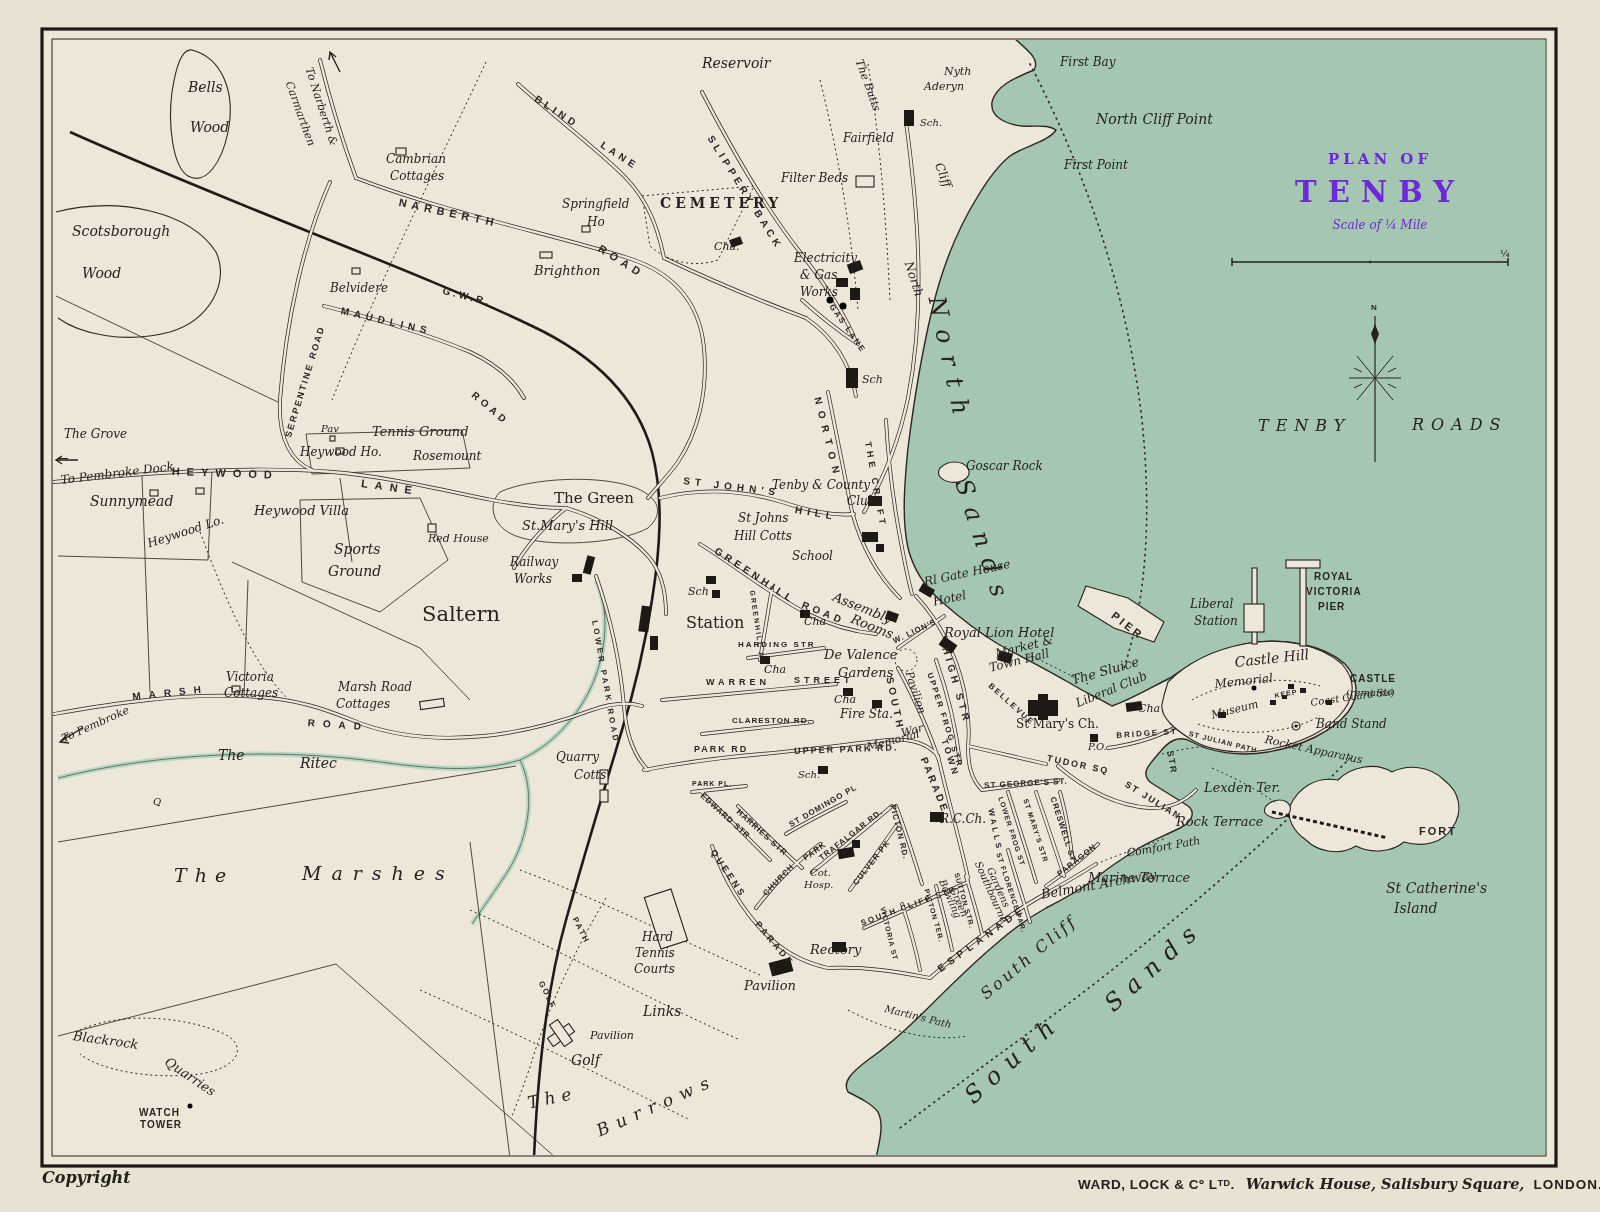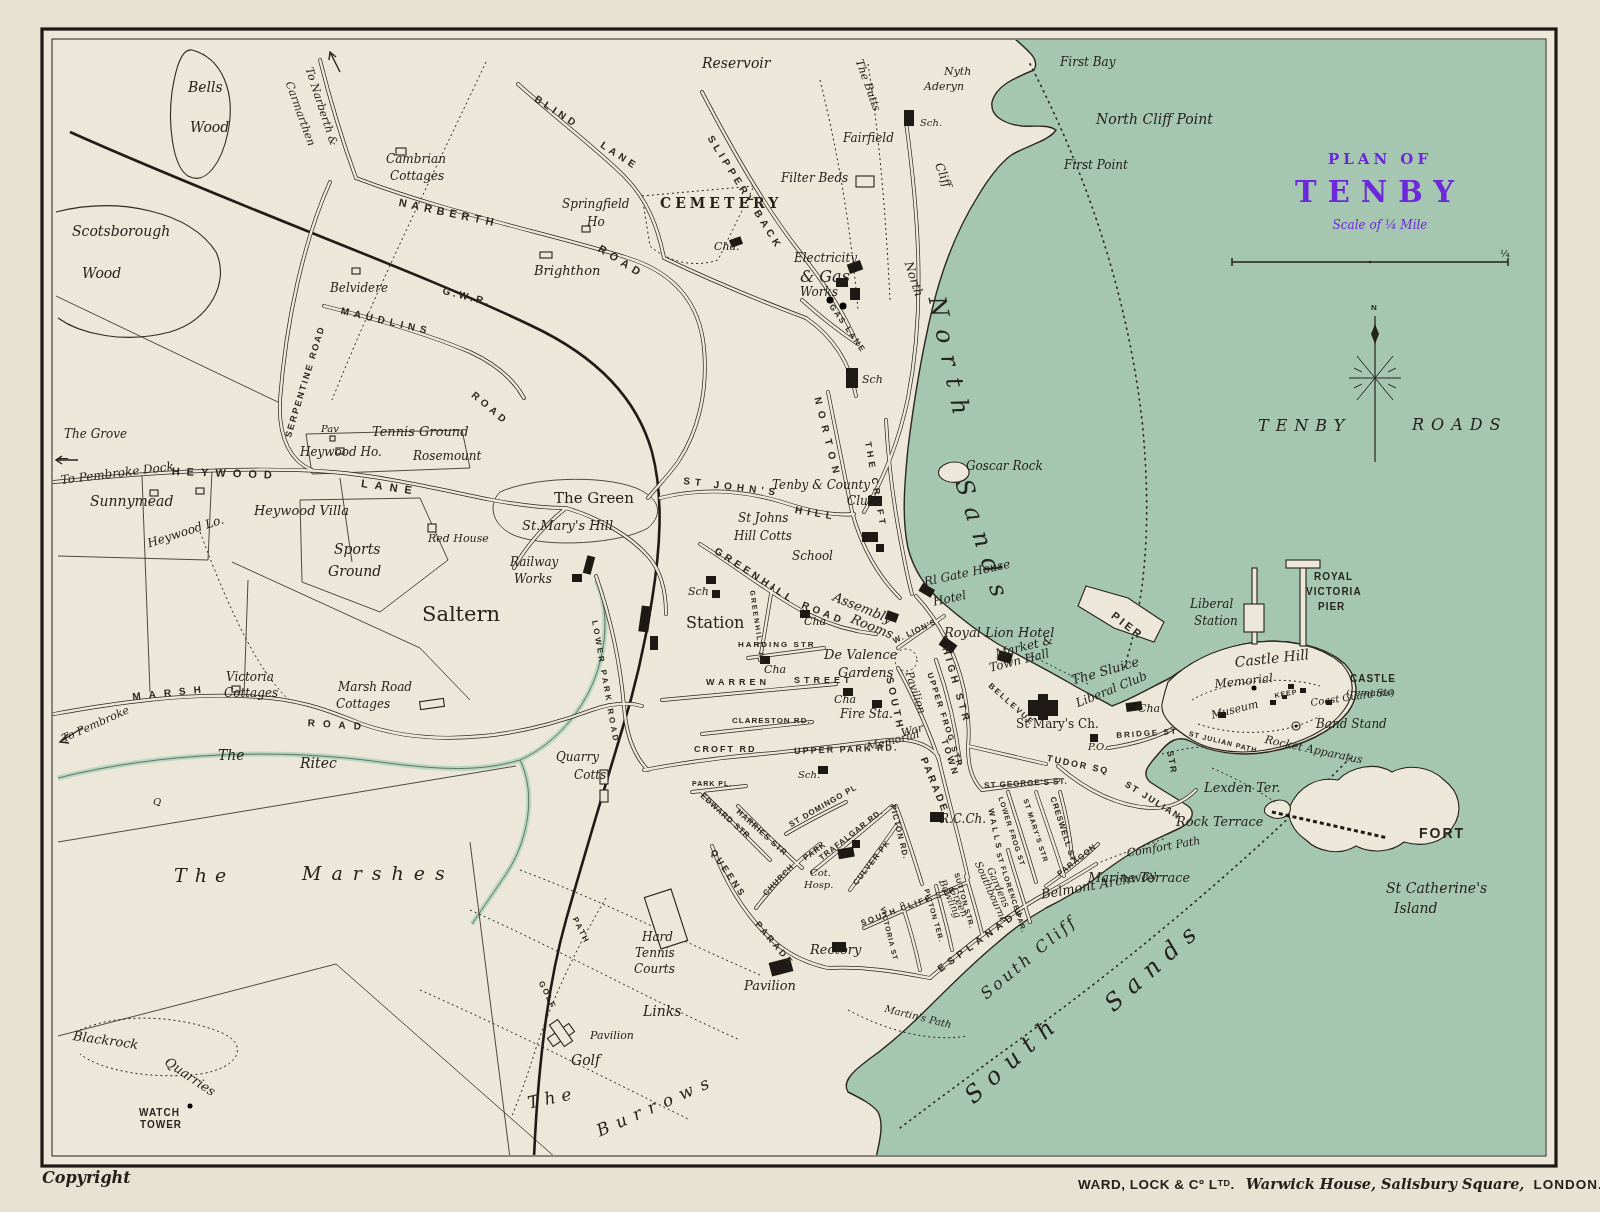--- a/index.html
+++ b/index.html
@@ -387,21 +387,21 @@
       <span class="lbl st" style="left: 444px; top: 286px; font-size: 10px; transform: rotate(14deg); letter-spacing: 3px;">G.W.R.</span>
       <span class="lbl st" style="left: 538px; top: 94px; font-size: 10px; transform: rotate(33deg); letter-spacing: 4px;">BLIND</span>
       <span class="lbl st" style="left: 604px; top: 140px; font-size: 10px; transform: rotate(33deg); letter-spacing: 4px;">LANE</span>
       <span class="lbl it" style="left: 702px; top: 56px; font-size: 14px;">Reservoir</span>
       <span class="lbl st" style="left: 714px; top: 134px; font-size: 10px; transform: rotate(58deg); letter-spacing: 4px;">SLIPPERY BACK</span>
       <span class="lbl rm" style="left: 660px; top: 196px; font-size: 14px; letter-spacing: 4px; font-weight: 700;">CEMETERY</span>
       <span class="lbl it" style="left: 714px; top: 241px; font-size: 11px;">Cha.</span>
       <span class="lbl it" style="left: 781px; top: 172px; font-size: 12px;">Filter Beds</span>
       <span class="lbl it" style="left: 843px; top: 132px; font-size: 12px;">Fairfield</span>
       <span class="lbl it" style="left: 794px; top: 252px; font-size: 12px;">Electricity</span>
-      <span class="lbl it" style="left: 800px; top: 269px; font-size: 16px;">&amp; Gas</span>
+      <span class="lbl it" style="left: 800px; top: 269px; font-size: 12px;">&amp; Gas</span>
       <span class="lbl it" style="left: 800px; top: 286px; font-size: 12px;">Works</span>
       <span class="lbl it" style="left: 864px; top: 58px; font-size: 11px; transform: rotate(70deg);">The Butts</span>
       <span class="lbl it" style="left: 944px; top: 66px; font-size: 11px;">Nyth</span>
       <span class="lbl it" style="left: 924px; top: 81px; font-size: 11px;">Aderyn</span>
       <span class="lbl it" style="left: 920px; top: 118px; font-size: 10px;">Sch.</span>
       <span class="lbl it" style="left: 1060px; top: 56px; font-size: 12px;">First Bay</span>
       <span class="lbl it" style="left: 1084px; top: 112px; font-size: 14px; margin-left: 12px;">North Cliff Point</span>
       <span class="lbl it" style="left: 1064px; top: 159px; font-size: 12px;">First Point</span>
       <span class="lbl it" style="left: 944px; top: 161px; font-size: 12px; transform: rotate(68deg);">Cliff</span>
       <span class="lbl it" style="left: 914px; top: 260px; font-size: 12px; transform: rotate(72deg);">North</span>
@@ -494,21 +494,21 @@
       <span class="lbl st" style="left: 1116px; top: 732px; font-size: 8px; transform: rotate(-4deg); letter-spacing: 2px;">BRIDGE ST</span>
       <span class="lbl rm" style="left: 1016px; top: 718px; font-size: 12px;">St Mary's Ch.</span>
       <span class="lbl it" style="left: 1088px; top: 742px; font-size: 10px;">P.O.</span>
       <span class="lbl st" style="left: 1048px; top: 754px; font-size: 9px; transform: rotate(12deg); letter-spacing: 2px;">TUDOR SQ</span>
       <span class="lbl st" style="left: 984px; top: 782px; font-size: 8px; transform: rotate(-3deg); letter-spacing: 1px;">ST GEORGE'S ST.</span>
       <span class="lbl st" style="left: 1056px; top: 796px; font-size: 8px; transform: rotate(72deg); letter-spacing: 1px;">CRESWELL ST</span>
       <span class="lbl st" style="left: 1128px; top: 780px; font-size: 9px; transform: rotate(32deg); letter-spacing: 2px;">ST JULIAN</span>
       <span class="lbl st" style="left: 1174px; top: 750px; font-size: 9px; transform: rotate(80deg); letter-spacing: 2px;">STR</span>
       <span class="lbl it" style="left: 1204px; top: 781px; font-size: 13px;">Lexden Ter.</span>
       <span class="lbl it" style="left: 1176px; top: 815px; font-size: 13px;">Rock Terrace</span>
-      <span class="lbl st" style="left: 1396px; top: 826px; font-size: 14px; letter-spacing: 2px; padding-left: 23px;">FORT</span>
+      <span class="lbl st" style="left: 1396px; top: 826px; font-size: 11px; letter-spacing: 2px; padding-left: 23px;">FORT</span>
       <span class="lbl it" style="left: 1386px; top: 881px; font-size: 14px;">St Catherine's</span>
       <span class="lbl it" style="left: 1394px; top: 901px; font-size: 14px;">Island</span>
       <span class="lbl it" style="left: 1126px; top: 848px; font-size: 11px; transform: rotate(-10deg);">Comfort Path</span>
       <span class="lbl it" style="left: 1088px; top: 871px; font-size: 13px;">Marine Terrace</span>
       <span class="lbl it" style="left: 1040px; top: 888px; font-size: 13px; transform: rotate(-10deg);">Belmont Archway</span>
       <span class="lbl st" style="left: 1056px; top: 872px; font-size: 8px; transform: rotate(-38deg); letter-spacing: 1px;">PARAGON</span>
       <span class="lbl st" style="left: 994px; top: 808px; font-size: 8px; transform: rotate(78deg); letter-spacing: 3px;">WALLS</span>
       <span class="lbl st" style="left: 1004px; top: 796px; font-size: 7px; transform: rotate(72deg); letter-spacing: 1px;">LOWER FROG ST</span>
       <span class="lbl st" style="left: 1029px; top: 798px; font-size: 7px; transform: rotate(72deg); letter-spacing: 1px;">ST MARY'S STR</span>
       <span class="lbl st" style="left: 1002px; top: 852px; font-size: 7px; transform: rotate(72deg); letter-spacing: 1px;">ST FLORENCE PAR.</span>
@@ -519,21 +519,21 @@
       <span class="lbl it" style="left: 957px; top: 886px; font-size: 10px; transform: rotate(66deg);">Green</span>
       <span class="lbl st" style="left: 930px; top: 888px; font-size: 7px; transform: rotate(74deg); letter-spacing: 1px;">PICTON TER.</span>
       <span class="lbl st" style="left: 886px; top: 906px; font-size: 7px; transform: rotate(76deg); letter-spacing: 1px;">VICTORIA ST</span>
       <span class="lbl st" style="left: 860px; top: 920px; font-size: 8px; transform: rotate(-20deg); letter-spacing: 2px;">SOUTH CLIFF STR</span>
       <span class="lbl st" style="left: 896px; top: 804px; font-size: 8px; transform: rotate(76deg); letter-spacing: 1px;">PICTON RD.</span>
       <span class="lbl st" style="left: 818px; top: 856px; font-size: 8px; transform: rotate(-38deg); letter-spacing: 1px;">TRAFALGAR RD.</span>
       <span class="lbl st" style="left: 852px; top: 882px; font-size: 8px; transform: rotate(-52deg); letter-spacing: 1px;">CULVER PK</span>
       <span class="lbl st" style="left: 704px; top: 792px; font-size: 8px; transform: rotate(42deg); letter-spacing: 1px;">EDWARD STR</span>
       <span class="lbl st" style="left: 740px; top: 808px; font-size: 8px; transform: rotate(42deg); letter-spacing: 1px;">HARRIES STR</span>
       <span class="lbl st" style="left: 788px; top: 822px; font-size: 8px; transform: rotate(-30deg); letter-spacing: 1px;">ST DOMINGO PL</span>
-      <span class="lbl st" style="left: 694px; top: 745px; font-size: 9px; letter-spacing: 2px;">CROFT RD</span>
+      <span class="lbl st" style="left: 694px; top: 745px; font-size: 9px; letter-spacing: 2px;">PARK RD</span>
       <span class="lbl st" style="left: 794px; top: 747px; font-size: 9px; transform: rotate(-2deg); letter-spacing: 2px;">UPPER PARK RD.</span>
       <span class="lbl st" style="left: 692px; top: 780px; font-size: 7px; letter-spacing: 1px;">PARK PL.</span>
       <span class="lbl it" style="left: 798px; top: 770px; font-size: 10px;">Sch.</span>
       <span class="lbl st" style="left: 716px; top: 848px; font-size: 9px; transform: rotate(56deg); letter-spacing: 3px;">QUEENS</span>
       <span class="lbl st" style="left: 760px; top: 920px; font-size: 9px; transform: rotate(50deg); letter-spacing: 3px;">PARADE</span>
       <span class="lbl st" style="left: 762px; top: 892px; font-size: 8px; transform: rotate(-46deg); letter-spacing: 1px;">CHURCH</span>
       <span class="lbl st" style="left: 802px; top: 856px; font-size: 8px; transform: rotate(-36deg); letter-spacing: 1px;">PARK</span>
       <span class="lbl it" style="left: 810px; top: 868px; font-size: 10px;">Cot.</span>
       <span class="lbl it" style="left: 804px; top: 880px; font-size: 10px;">Hosp.</span>
       <span class="lbl it" style="left: 940px; top: 813px; font-size: 12px;">R.C.Ch.</span>

